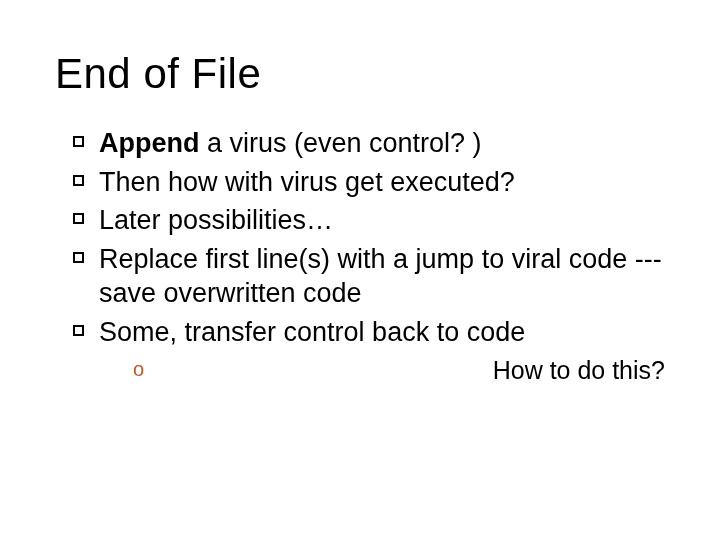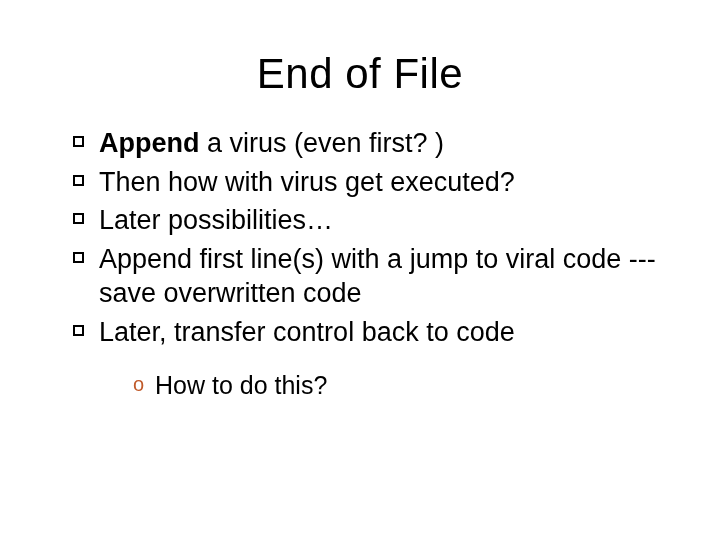--- a/index.html
+++ b/index.html
@@ -12,21 +12,21 @@
     color: #000;
     overflow: hidden;
   }
   .slide {
     box-sizing: border-box;
     width: 720px;
     height: 540px;
     padding: 50px 55px 40px 55px;
   }
   .title {
-    text-align: center;
+    text-align: left;
     font-size: 42px;
     font-weight: 400;
     margin: 0 0 28px 0;
     letter-spacing: 0.5px;
   }
   ul.bullets {
     list-style: none;
     margin: 0;
     padding: 0 0 0 18px;
   }
@@ -44,22 +44,23 @@
     top: 0.38em;
     width: 11px;
     height: 11px;
     border: 2px solid;
     box-sizing: border-box;
     background: transparent;
   }
   .bold-lead { font-weight: 700; text-align: center; }
   ul.sub {
     list-style: none;
-    margin: 20px 0 0 0;
+    margin: 5px 0 0 0;
     padding: 0 0 0 34px;
+    text-align: right;
   }
   ul.sub > li {
     position: relative;
     padding-left: 22px;
     font-size: 25px;
     line-height: 1.3;
   }
   ul.sub > li::before {
     content: "o";
     position: absolute;
@@ -77,33 +78,33 @@
   .b5::before { border-color: #6a6e00; }
 </style>
 </head>
 <body>
 
 <div class="slide">
   <h1 class="title">End of File</h1>
 
   <ul class="bullets">
     <li class="b1">
-      <span class="bold-lead">Append</span><span> a virus (even first? )</span>
+      <span class="bold-lead">Append</span><span> a virus (even control? )</span>
     </li>
     <li class="b2">
       <span>Then how with virus get executed?</span>
     </li>
     <li class="b3">
       <span>Later possibilities…</span>
     </li>
     <li class="b4">
-      <span>Append first line(s) with a jump to viral code --- save overwritten code</span>
+      <span>Replace first line(s) with a jump to viral code --- save overwritten code</span>
     </li>
     <li class="b5">
-      <span>Later, transfer control back to code</span>
+      <span>Some, transfer control back to code</span>
       <ul class="sub">
         <li>
           <span>How to do this?</span>
         </li>
       </ul>
     </li>
   </ul>
 </div>
 
 </body></html>

